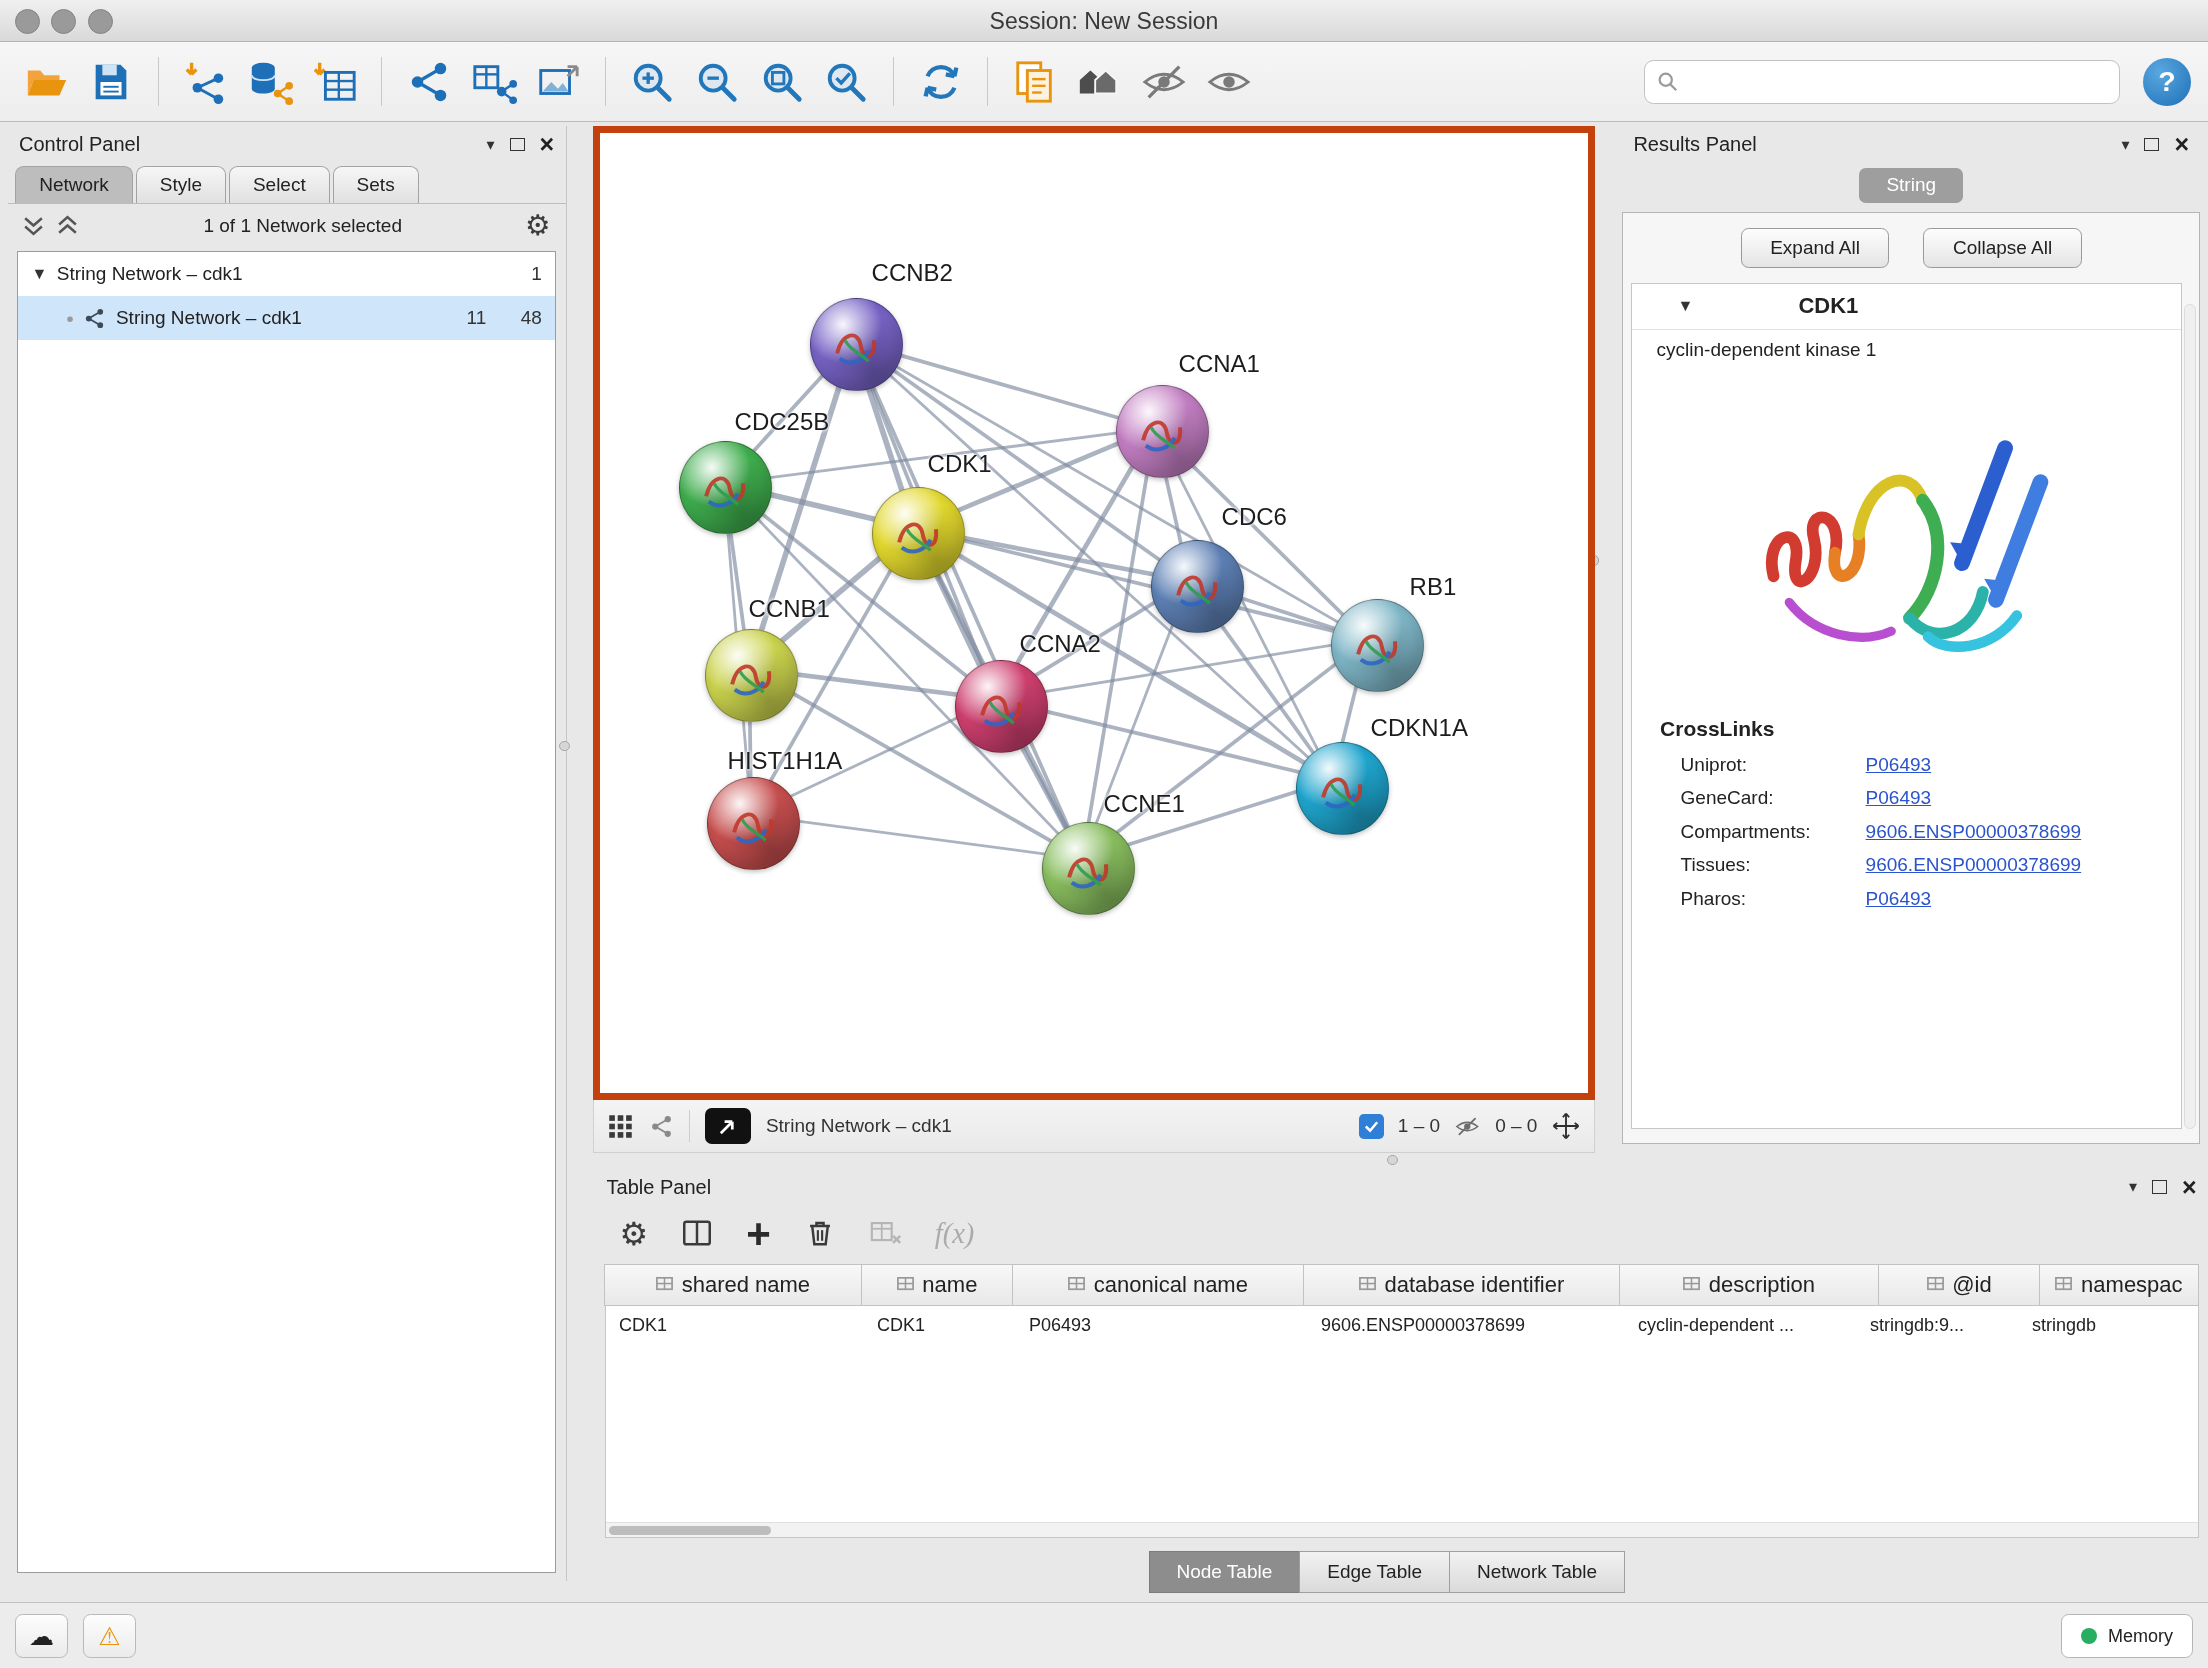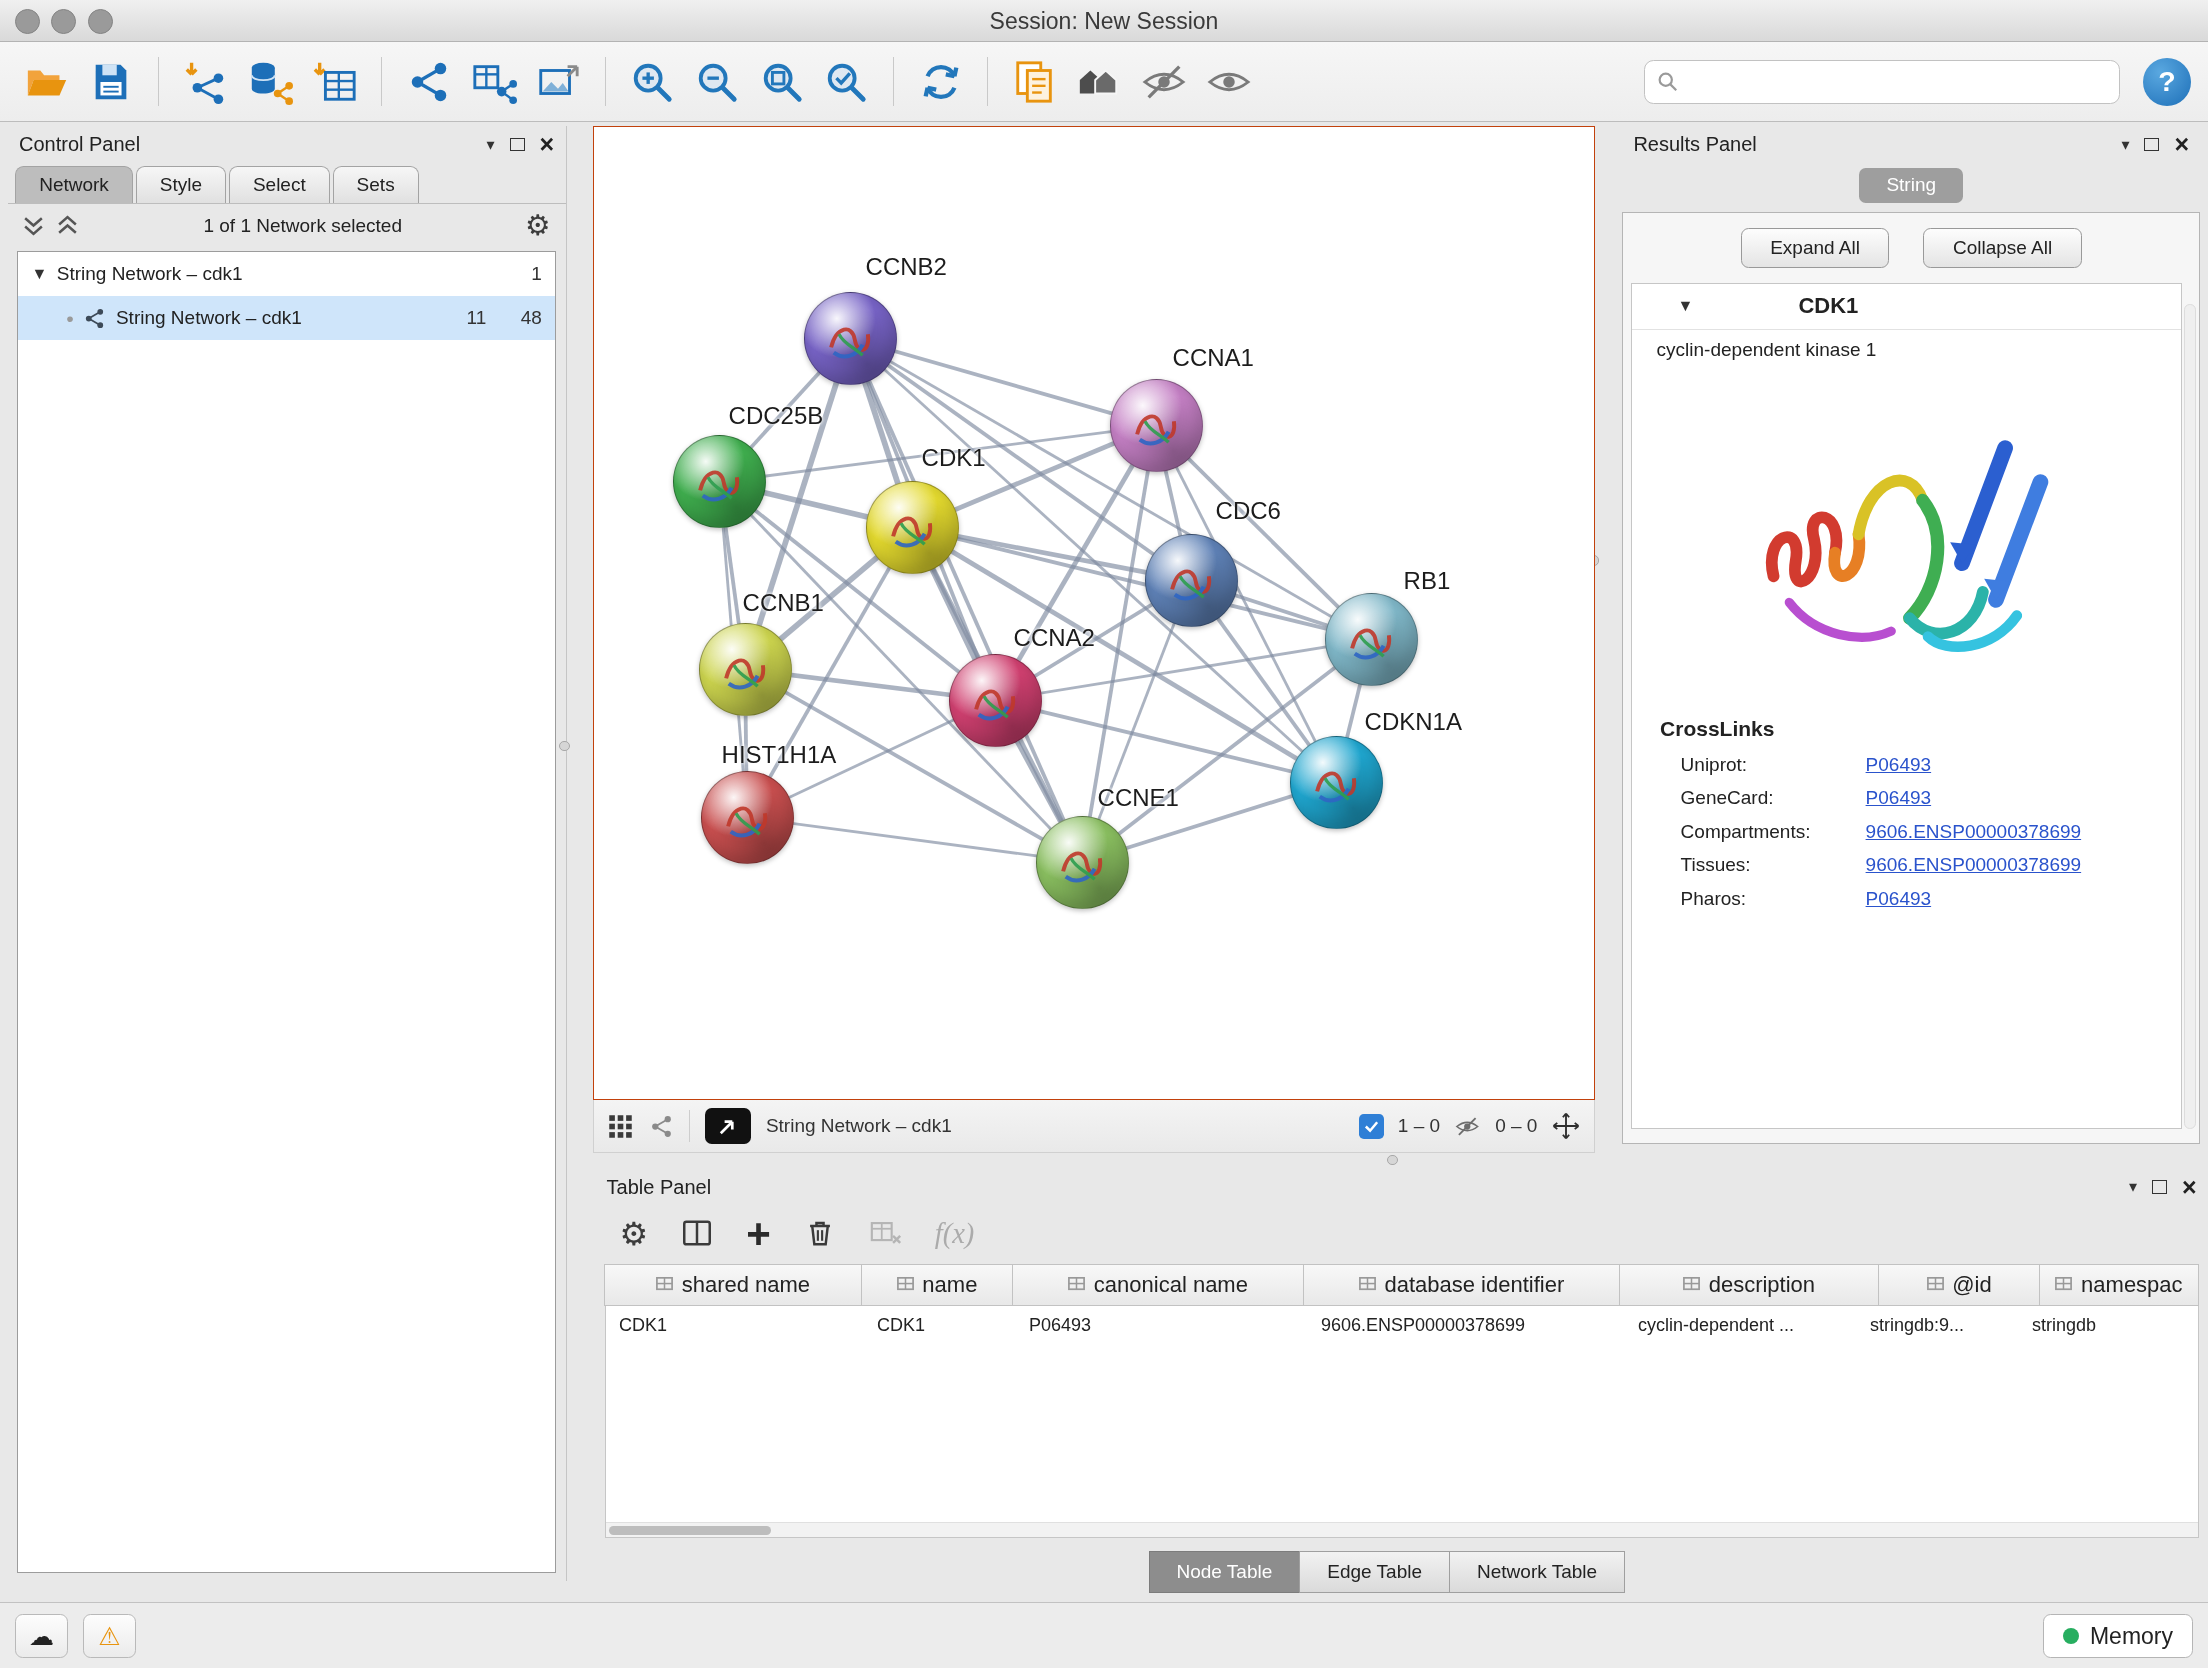--- a/index.html
+++ b/index.html
@@ -42,21 +42,21 @@
   .gear-glyph { font-size:28.5px; color:#3c3c3c; line-height:1; }
   .tree { border:1px solid #9c9c9c; background:#fff; margin:7.6px 9.5px; flex:1; overflow:hidden; }
   .tree-row { display:flex; align-items:center; height:44px; padding:0 13.3px; font-size:19px; gap:9.5px; }
   .tree-row.selected { background:#cfe5fa; }
   .tree-indent { width:25px; }
   .tree-count { width:46px; text-align:right; color:#333; }
   .bullet-glyph { color:#9a9a9a; font-size:13.3px; }
 
   
   .network-area { flex:1; display:flex; flex-direction:column; margin:3.8px 27px 0 26px; min-width:0; }
-  .net-canvas { flex:1; position:relative; background:#fff; border:1px solid #c2410c; overflow:hidden; }
+  .net-canvas { flex:1; position:relative; background:#fff; border:7px solid #c2410c; overflow:hidden; }
   .net-node { position:absolute; width:93px; height:93px; border-radius:50%; border:1px solid rgba(0,0,0,.32); box-shadow: inset -4.8px -7.6px 13.3px rgba(0,0,0,.18), 0 1.9px 4.8px rgba(0,0,0,.25); }
   .net-node svg { position:absolute; left:13.3px; top:15px; width:63px; height:63px; opacity:.9; }
   .net-label { position:absolute; font-size:24px; color:#1c1c1c; white-space:nowrap; text-shadow:0 0 3.8px #fff, 0 0 3.8px #fff; }
   .net-footer { height:53px; background:linear-gradient(#f4f4f4,#e9e9e9); border:1px solid #d0d0d0; border-top:none; display:flex; align-items:center; padding:0 13.3px; gap:15px; font-size:19px; color:#333; }
   .nf-sep { width:1px; height:32px; background:#cdcdcd; }
   .nf-right { margin-left:auto; display:flex; align-items:center; gap:13.3px; }
   .birdseye { width:46px; height:36px; background:#111; border-radius:6.7px; display:flex; align-items:center; justify-content:center; }
   .checkbox { width:25px; height:25px; background:#2f7fd6; border-radius:4.8px; display:flex; align-items:center; justify-content:center; }
 
   
@@ -101,21 +101,21 @@
   .hscroll { position:absolute; left:0; right:0; bottom:0; height:15px; background:#f2f2f2; border-top:1px solid #e0e0e0; }
   .hthumb { position:absolute; left:3.8px; top:2.9px; width:162px; height:9.5px; border-radius:4.8px; background:#bdbdbd; }
   .bt-tabs { display:flex; justify-content:center; padding:13.3px 0 9.5px 0; }
   .bt-tab { padding:8.6px 27px; font-size:19px; border:1px solid #9f9f9f; margin-left:-1px; background:linear-gradient(#f2f2f2,#dadada); cursor:pointer; }
   .bt-tab.selected { background:#8d8d8d; color:#fff; border-color:#7c7c7c; }
 
   
   .statusbar { height:67px; background:#ececec; border-top:1px solid #c2c2c2; display:flex; align-items:center; padding:0 15px; gap:15px; }
   .sb-btn { width:53px; height:44px; border:1px solid #b9b9b9; border-radius:7.6px; background:linear-gradient(#fdfdfd,#ebebeb); display:flex; align-items:center; justify-content:center; font-size:25px; }
   .sb-warning { color:#e8940f; }
-  .memory-btn { margin-left:auto; height:44px; border:1px solid #b5b5b5; border-radius:7.6px; background:#fff; display:flex; align-items:center; gap:11.4px; padding:0 19px; font-size:23px; }
+  .memory-btn { margin-left:auto; height:44px; border:1px solid #b5b5b5; border-radius:7.6px; background:#fff; display:flex; align-items:center; gap:11.4px; padding:0 19px; font-size:18px; }
   .mem-dot { width:16px; height:16px; border-radius:50%; background:#27ae60; }
 </style>
 </head>
 <body>
 
 <div>
 
   <div class="titlebar">
     <span class="tl-dot tl-close"></span>
     <span class="tl-dot tl-min"></span>

